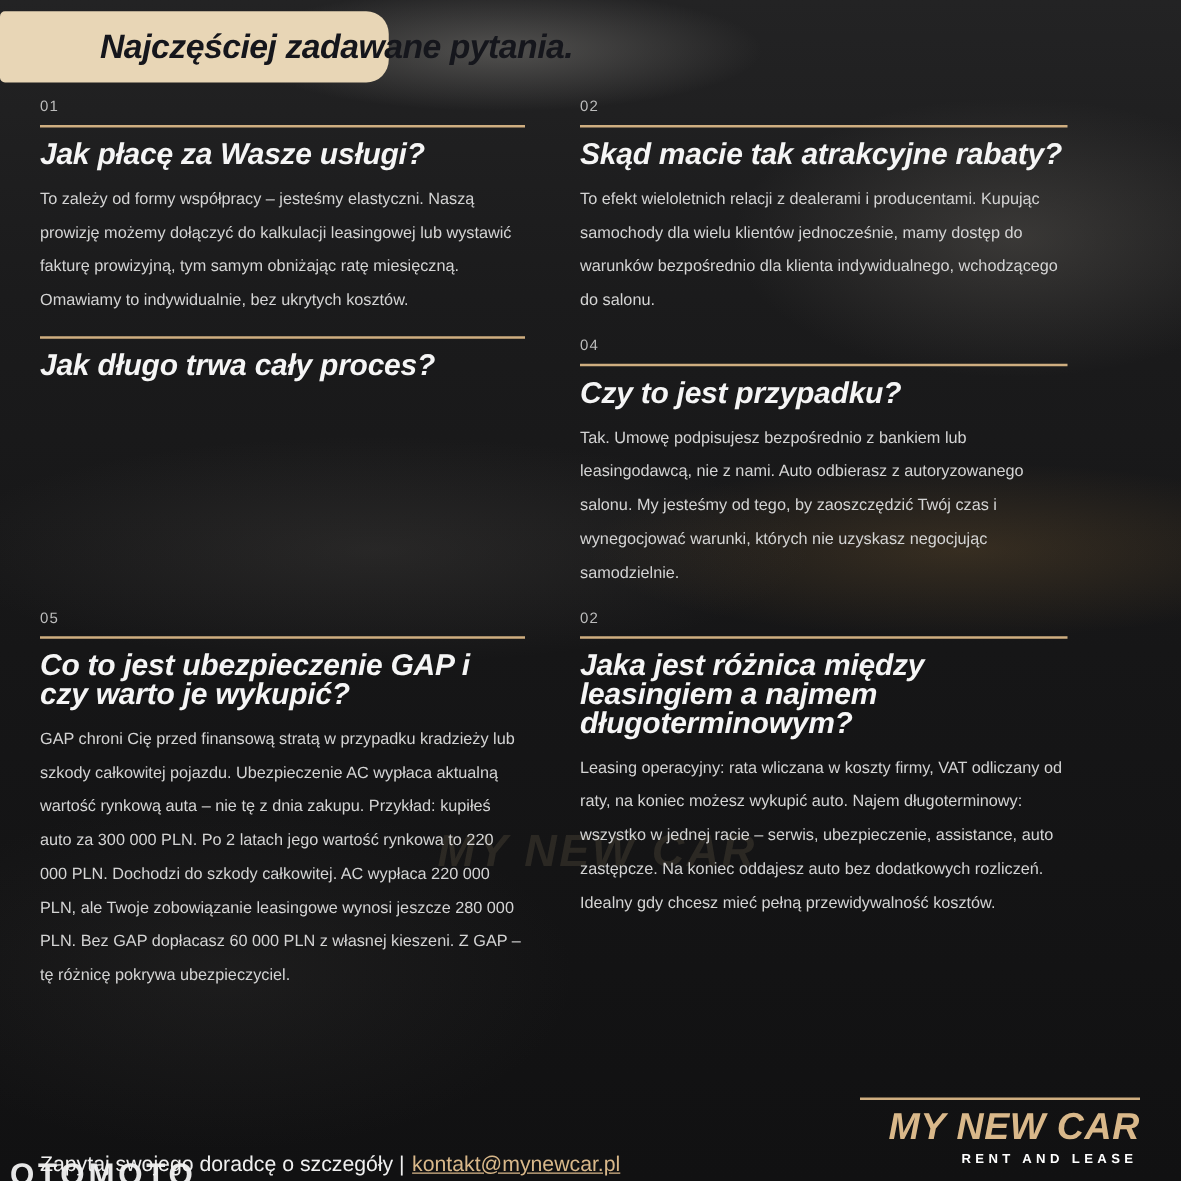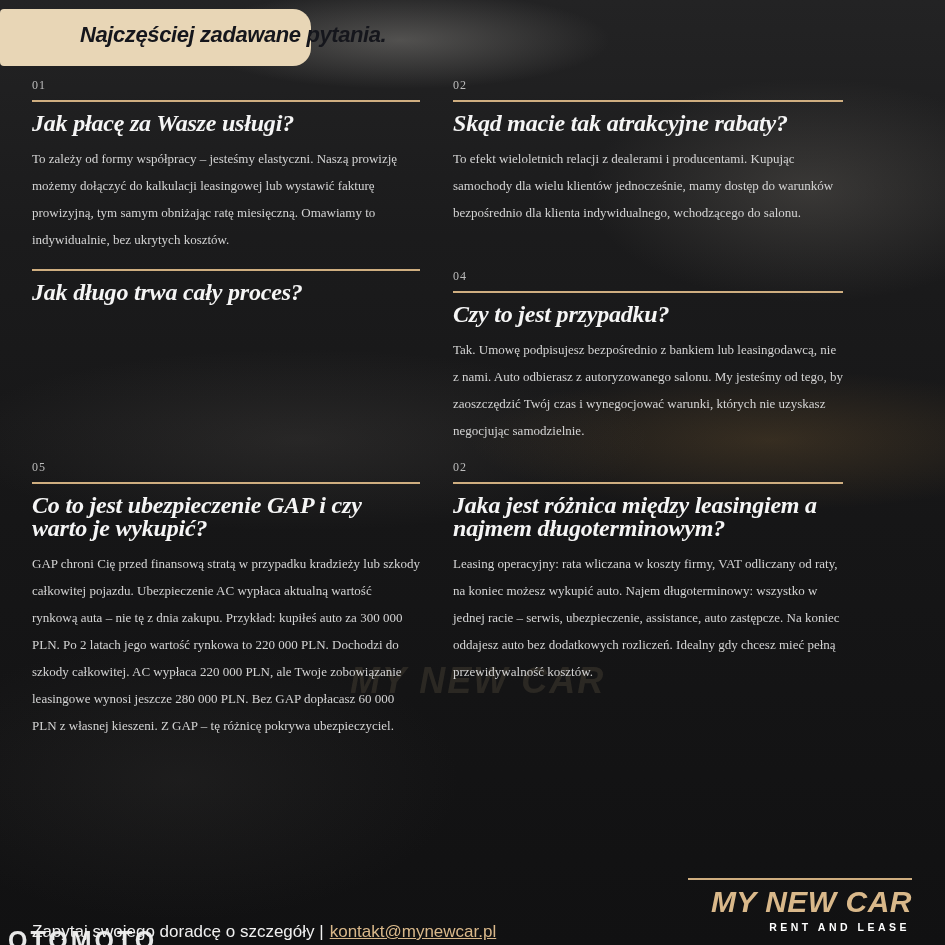--- a/index.html
+++ b/index.html
@@ -24,37 +24,36 @@
   .title-banner {
     position: absolute;
     top: 9px; left: 0;
     width: 311px; height: 57px;
     background: #e8d6b6;
     border-radius: 4px 18px 18px 4px;
   }
   .page-title {
     position: absolute;
     top: 22px; left: 80px;
-    font-size: 22px;
+    font-size: 27px;
     font-weight: 700;
     font-style: italic;
     letter-spacing: -0.4px;
     color: #15161c;
     white-space: nowrap;
   }
 
   
   .faq-grid {
     position: absolute;
     top: 78px; left: 32px;
     width: 846px;
     display: grid;
     grid-template-columns: 388px 390px;
-    column-gap: 33px;
-    font-family: Liberation Serif, serif;
+    column-gap: 44px;
   }
   .faq-item { margin-bottom: 16px; }
   .faq-number {
     font-size: 12px;
     line-height: 14px;
     letter-spacing: 1px;
     color: #bdbdbd;
     margin-bottom: 8px;
   }
   .faq-divider {

